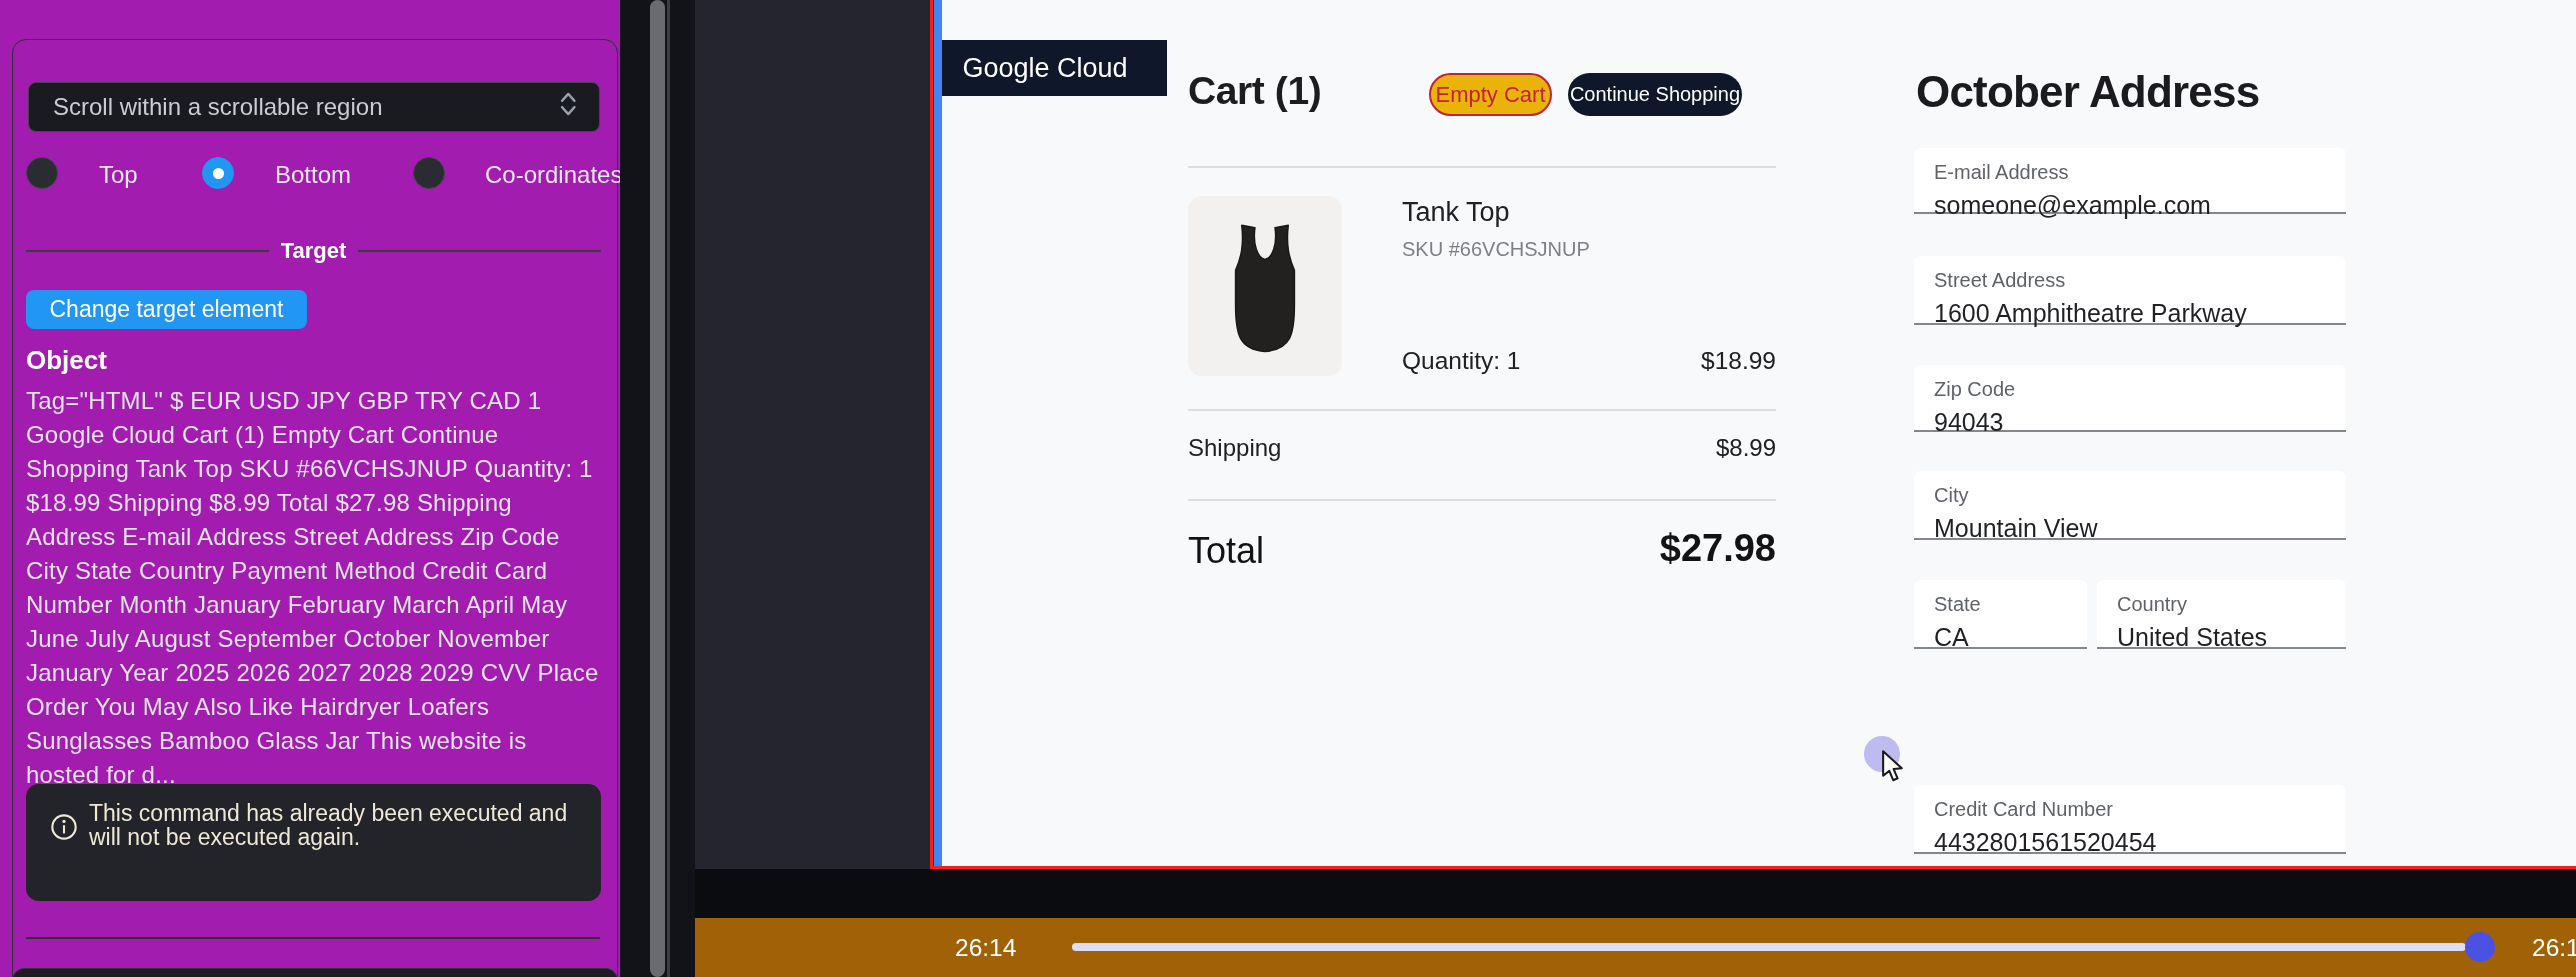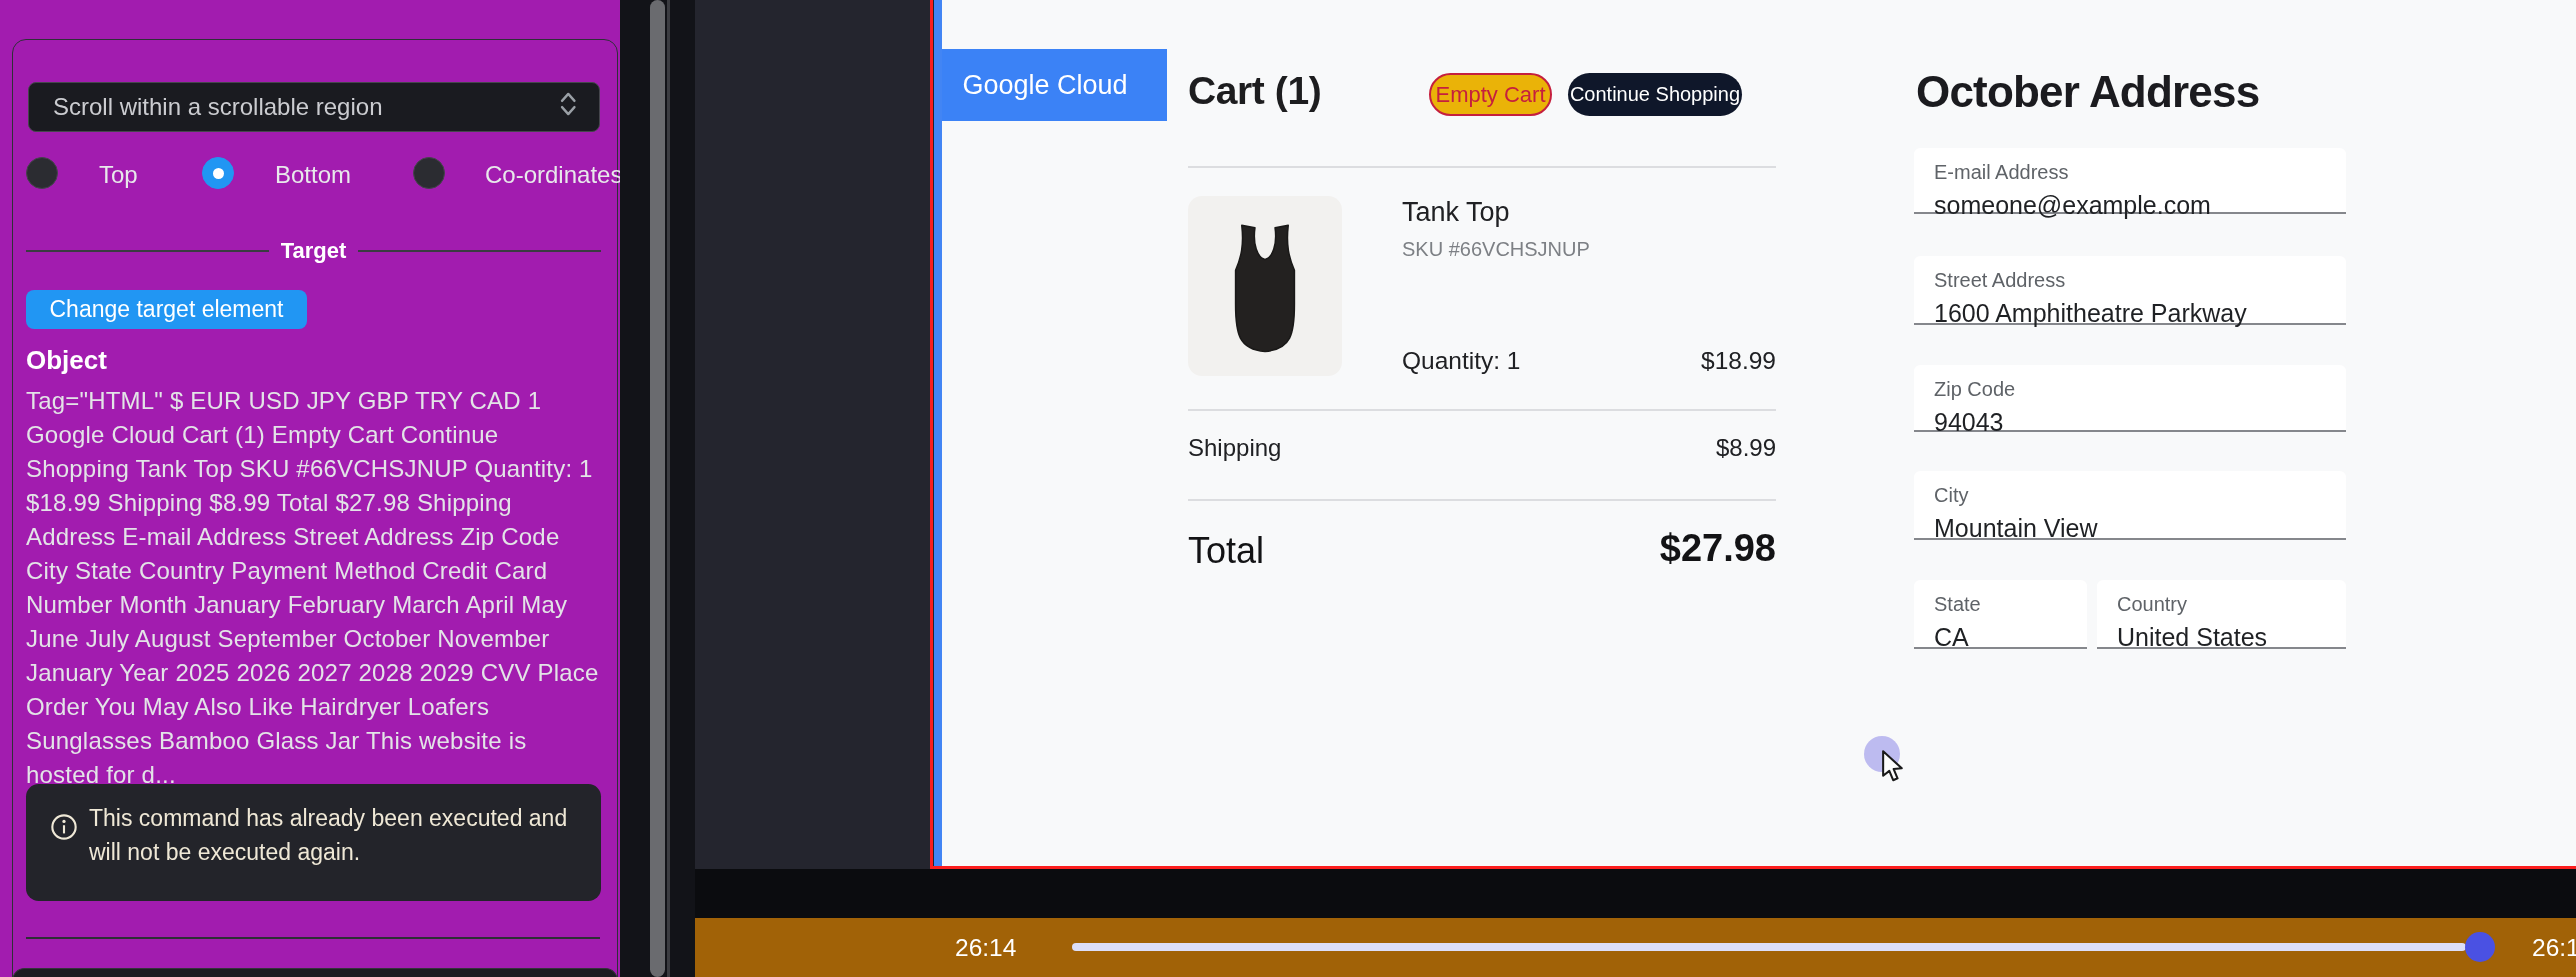--- a/index.html
+++ b/index.html
@@ -30,41 +30,41 @@
   .target-row .cap{font-size:22px;font-weight:bold;color:#ffffff;}
   .change-btn{left:26px;top:290px;width:281px;height:39px;border-radius:8px;
               background:#2196f3;color:#fff;font-size:23px;display:flex;
               align-items:center;justify-content:center;cursor:pointer;}
   .obj-head{left:26px;top:345px;font-size:26px;font-weight:bold;color:#fff;}
   .obj-text{left:26px;top:384px;width:578px;font-size:24px;line-height:34px;
             color:#e3e4e7;letter-spacing:0.2px;}
   .notice{left:26px;top:784px;width:575px;height:117px;background:#23242a;
           border-radius:12.6px;box-sizing:border-box;}
   .notice-icon{left:50px;top:813px;width:28px;height:28px;}
-  .notice-text{left:89px;top:801px;width:489px;font-size:23px;line-height:34px;
+  .notice-text{left:89px;top:801px;width:489px;font-size:23px;line-height:24px;
                color:#efe8d6;}
   .side-div{left:26px;top:937px;width:574px;height:1.6px;background:#2e2f35;}
   .side-next{left:12px;top:968px;width:606px;height:32px;background:#1c1d22;
              border:1.6px solid #33343a;border-bottom:none;border-radius:12.6px 12.6px 0 0;
              box-sizing:border-box;}
 
   
   .gutter{left:620px;top:0;width:75px;height:977px;background:#121318;}
   .scroll-thumb{left:650px;top:0;width:15px;height:977px;border-radius:8px;background:#6a6b6f;}
   .gutter-line{left:667px;top:0;width:3.2px;height:977px;background:#3b3c41;}
 
   
   .stage{left:695px;top:0;width:1881px;height:869px;background:#24252e;overflow:hidden;}
   .red-v{left:930px;top:0;width:3.2px;height:869px;background:#fb1e1e;}
   .blue-v{left:934px;top:0;width:8px;height:866px;background:#4285f4;}
   .page{left:942px;top:0;width:1634px;height:866px;background:#f8f9fa;overflow:hidden;}
   .red-h{left:930px;top:866px;width:1646px;height:3.2px;background:#fb1e1e;}
 
   
-  .logo{left:0;top:49px;width:225px;height:72px;background:#3b82f6;color:#fff;
+  .logo{left:0;top:40px;width:225px;height:56px;background:#0f172a;color:#fff;
         font-size:27px;display:flex;align-items:center;padding-left:20.5px;box-sizing:border-box;}
   .cart-title{left:246px;top:69px;font-size:39px;font-weight:600;color:#1d1d1f;letter-spacing:-0.4px;}
   .btn-outline{left:487px;top:73px;width:123px;height:43px;border-radius:22px;
                border:2.4px solid #c51f3e;color:#c51f3e;background:#eab308;font-size:22px;
                display:flex;align-items:center;justify-content:center;box-sizing:border-box;cursor:pointer;}
   .btn-fill{left:626px;top:73px;width:174px;height:43px;border-radius:22px;
             background:#0f172a;color:#fff;font-size:20px;display:flex;align-items:center;
             justify-content:center;cursor:pointer;}
   .hline{height:1.6px;background:#dcdde0;}
   .prod-img{left:246px;top:196px;width:154px;height:180px;border-radius:14px;background:#f2f1ef;
@@ -199,20 +199,24 @@
     </div>
     <div class="abs card" style="left:972px;top:580px;width:173px;height:69px;">
       <div class="lbl">State</div>
       <div class="val">CA</div>
     </div>
     <div class="abs card" style="left:1155px;top:580px;width:249px;height:69px;">
       <div class="lbl">Country</div>
       <div class="val">United States</div>
     </div>
 
+    <div class="abs card" style="left:972px;top:785px;width:432px;height:69px;">
+      <div class="lbl">Credit Card Number</div>
+      <div class="val">4432801561520454</div>
+    </div>
 
     <div class="abs cursor-halo"></div>
     <div class="abs cursor">
       <svg width="32" height="36" viewBox="0 0 24 28">
           <path d="M2 1 L2 20 L6.8 16.2 L9.8 23.5 L13.2 22 L10.2 14.8 L16.5 14.2 Z" fill="#fdfdfd" stroke="#1a1a1a" stroke-width="1.6" stroke-linejoin="round"></path>
         </svg>
     </div>
   </div>
 
   <div class="abs red-v"></div>

